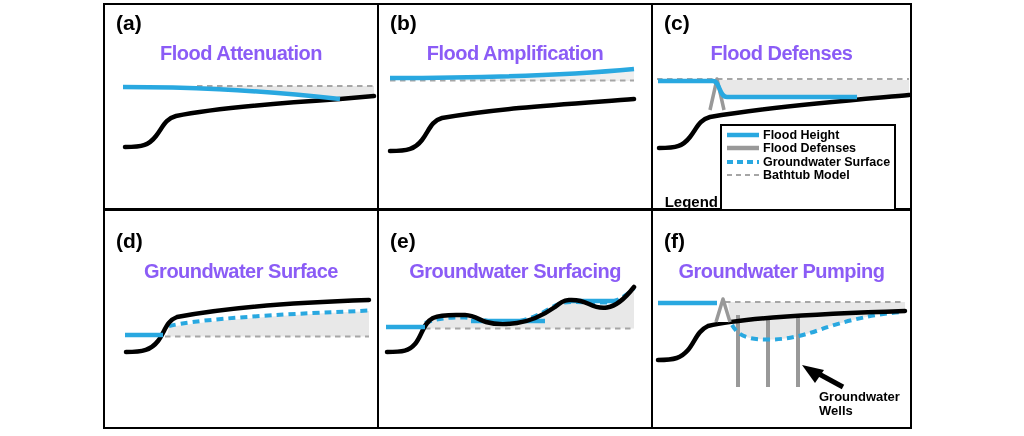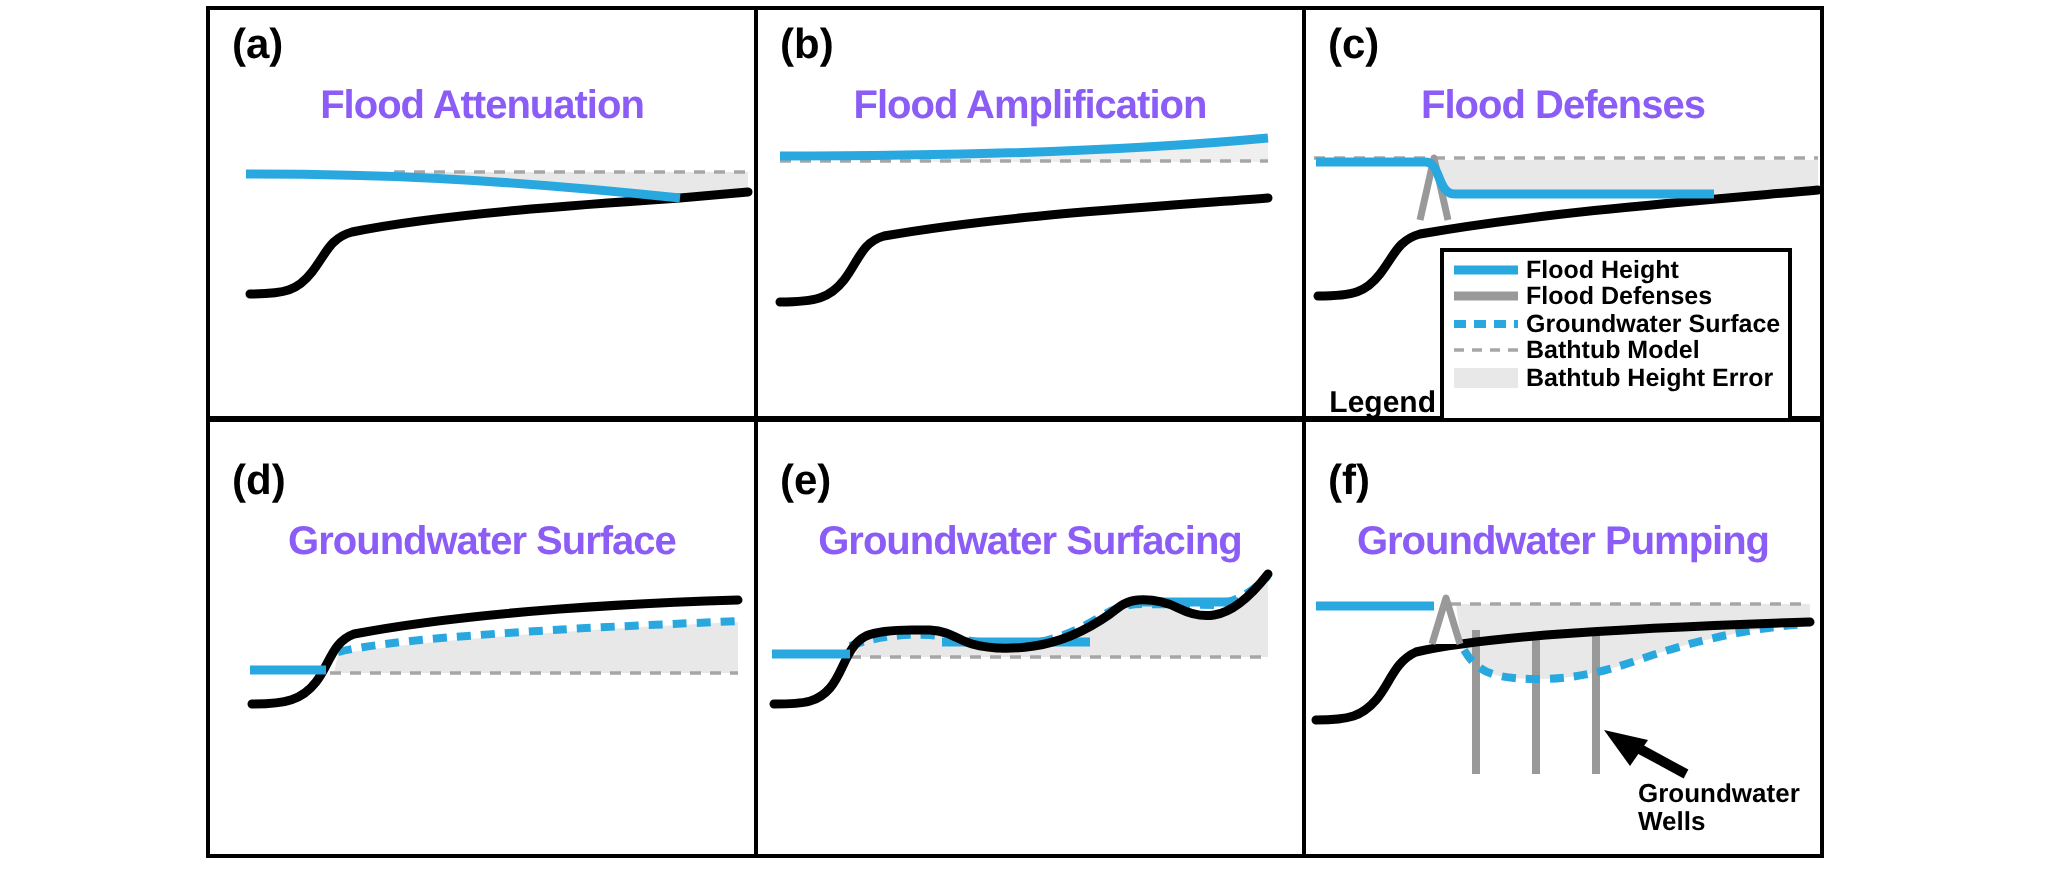--- a/index.html
+++ b/index.html
@@ -97,26 +97,20 @@
               <line x1="1" y1="5" x2="33" y2="5" stroke="#29A8E0" stroke-width="4" stroke-dasharray="6 4"></line>
             </svg>
           <span>Groundwater Surface</span>
         </div>
         <div class="lrow">
           <svg width="34" height="10">
               <line x1="1" y1="5" x2="33" y2="5" stroke="#A6A6A6" stroke-width="1.8" stroke-dasharray="5 4"></line>
             </svg>
           <span>Bathtub Model</span>
         </div>
-        <div class="lrow">
-          <svg width="34" height="10">
-              <rect x="1" y="0" width="32" height="10" fill="#E8E8E8"></rect>
-            </svg>
-          <span>Bathtub Height Error</span>
-        </div>
       </div>
     </div>
 
     <div class="panel row2 br">
       <svg class="plot" viewBox="0 0 272 216" preserveAspectRatio="none">
         <path class="shade" d="M 64,116 C 110,108.5 200,103 264,100 L 264,125.5 L 62,125.5 Z"></path>
         <path class="tub" d="M 60,125.5 L 264,125.5"></path>
         <path class="gw" d="M 64,115 C 90,109 140,106 180,103.5 C 215,101.5 245,100.5 264,99.5"></path>
         <path class="ground" d="M 21,141 C 38,141 46,139 53,130 C 60,121 61,110 72,106 C 130,95 200,91 264,89"></path>
         <path class="flood" d="M 20,124 L 58,124"></path>

